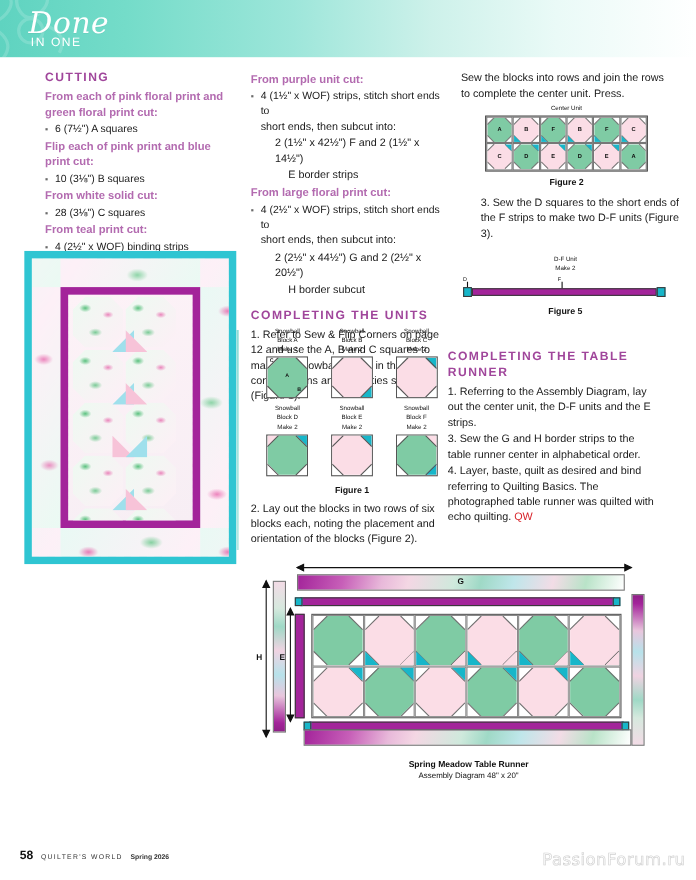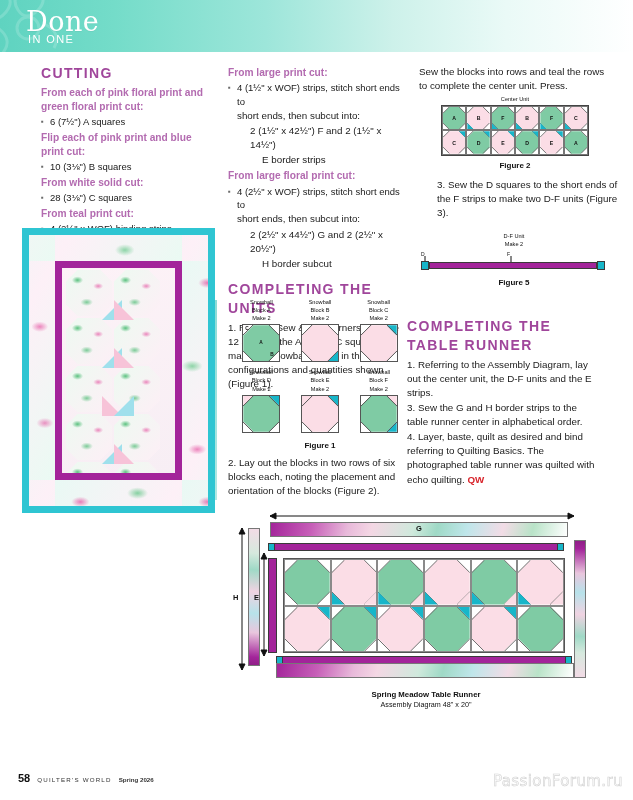--- a/index.html
+++ b/index.html
@@ -20,20 +20,21 @@
     overflow:hidden;
   }
   .header-orn {
     position:absolute; left:-18px; top:-16px; width:92px; height:86px;
     opacity:.30;
   }
   .header-title {
     position:absolute; left:26px; top:6px;
     color:#ffffff;
     font-family:"DejaVu Serif", serif;
+    font-style: italic;
     font-size:24px;
     letter-spacing:.5px;
     text-shadow:0 1px 0 rgba(0,0,0,.04);
   }
   .header-title .swash {
     font-size:27px;
   }
   .header-sub {
     position:absolute; left:28px; top:33px;
     color:#ffffff;
@@ -44,21 +45,21 @@
 
   
   .col { position:absolute; }
   #col1 { left:41px;  top:64px;  width:175px; }
   #col2 { left:228px; top:64px;  width:180px; }
   #col3 { left:419px; top:64px;  width:190px; }
 
   .sec-head {
     color:#a0469b;
     font-weight:bold;
-    font-size:14px;
+    font-size:11px;
     letter-spacing:1.35px;
     margin:0 0 3px 0;
     line-height:1.35;
   }
   .sub-head {
     color:#b36bb0;
     font-weight:bold;
     font-size:10.2px;
     line-height:1.38;
     margin:2px 0 1px 0;
@@ -77,21 +78,21 @@
   .bullet-line .btxt { flex:1; }
   .ind1 { padding-left:9px; }
   .ind2 { padding-left:22px; }
   .ind3 { padding-left:34px; }
   .body-p {
     font-size:9.8px;
     line-height:1.44;
     margin:1px 0 1px 0;
     color:#1a1a1a;
   }
-  .qw { color:#d8232a; font-weight:bold; }
+  .qw { color:#d8232a; font-weight:normal; }
 
   
   .photo-wrap {
     position:absolute; left:22px; top:228px; width:193px; height:285px;
     overflow:hidden;
   }
   .photo {
     position:absolute; inset:0;
     background:
       radial-gradient(ellipse 30px 16px at 18% 12%, rgba(226,60,150,.55), transparent 60%),
@@ -268,21 +269,21 @@
     <span class="dot">▪</span>
     <span class="btxt">4 (2½" x WOF) binding strips</span>
   </div>
   <div class="bullet-line">
     <span class="dot">▪</span>
     <span class="btxt">4 (1½") D squares</span>
   </div>
 </div>
 
 <div class="col" id="col2">
-  <div class="sub-head">From large print cut:</div>
+  <div class="sub-head">From purple unit cut:</div>
   <div class="bullet-line">
     <span class="dot">▪</span>
     <span class="btxt">4 (1½" x WOF) strips, stitch short ends to</span>
   </div>
   <div class="body-p ind1">short ends, then subcut into:</div>
   <div class="body-p ind2">2 (1½" x 42½") F and 2 (1½" x 14½")</div>
   <div class="body-p ind3">E border strips</div>
 
   <div class="sub-head">From large floral print cut:</div>
   <div class="bullet-line">
@@ -293,21 +294,21 @@
   <div class="body-p ind2">2 (2½" x 44½") G and 2 (2½" x 20½")</div>
   <div class="body-p ind3">H border subcut</div>
 
   <div class="sec-head" style="margin-top:9px;">COMPLETING THE UNITS</div>
   <div class="body-p">1. Refer to Sew &amp; Flip Corners on page 12 and use the A, B and C squares to make 12 Snowball blocks in the colors, configurations and quantities shown (Figure 1).</div>
 </div>
 
 <div class="body-p" style="position:absolute;left:228px;top:455px;width:180px;">2. Lay out the blocks in two rows of six blocks each, noting the placement and orientation of the blocks (Figure 2).</div>
 
 <div class="col" id="col3">
-  <div class="body-p">Sew the blocks into rows and teal the rows to complete the center unit. Press.</div>
+  <div class="body-p">Sew the blocks into rows and join the rows to complete the center unit. Press.</div>
 </div>
 
 <div class="body-p" style="position:absolute;left:437px;top:177px;width:190px;">3. Sew the D squares to the short ends of the F strips to make two D-F units (Figure 3).</div>
 
 <div style="position:absolute;left:407px;top:281px;width:190px;margin-top:36px;">
   <div class="sec-head">COMPLETING THE TABLE RUNNER</div>
   <div class="body-p">1. Referring to the Assembly Diagram, lay out the center unit, the D-F units and the E strips.</div>
   <div class="body-p">3. Sew the G and H border strips to the table runner center in alphabetical order.</div>
   <div class="body-p">
     <span>4. Layer, baste, quilt as desired and bind referring to Quilting Basics. The photographed table runner was quilted with echo quilting.</span>

